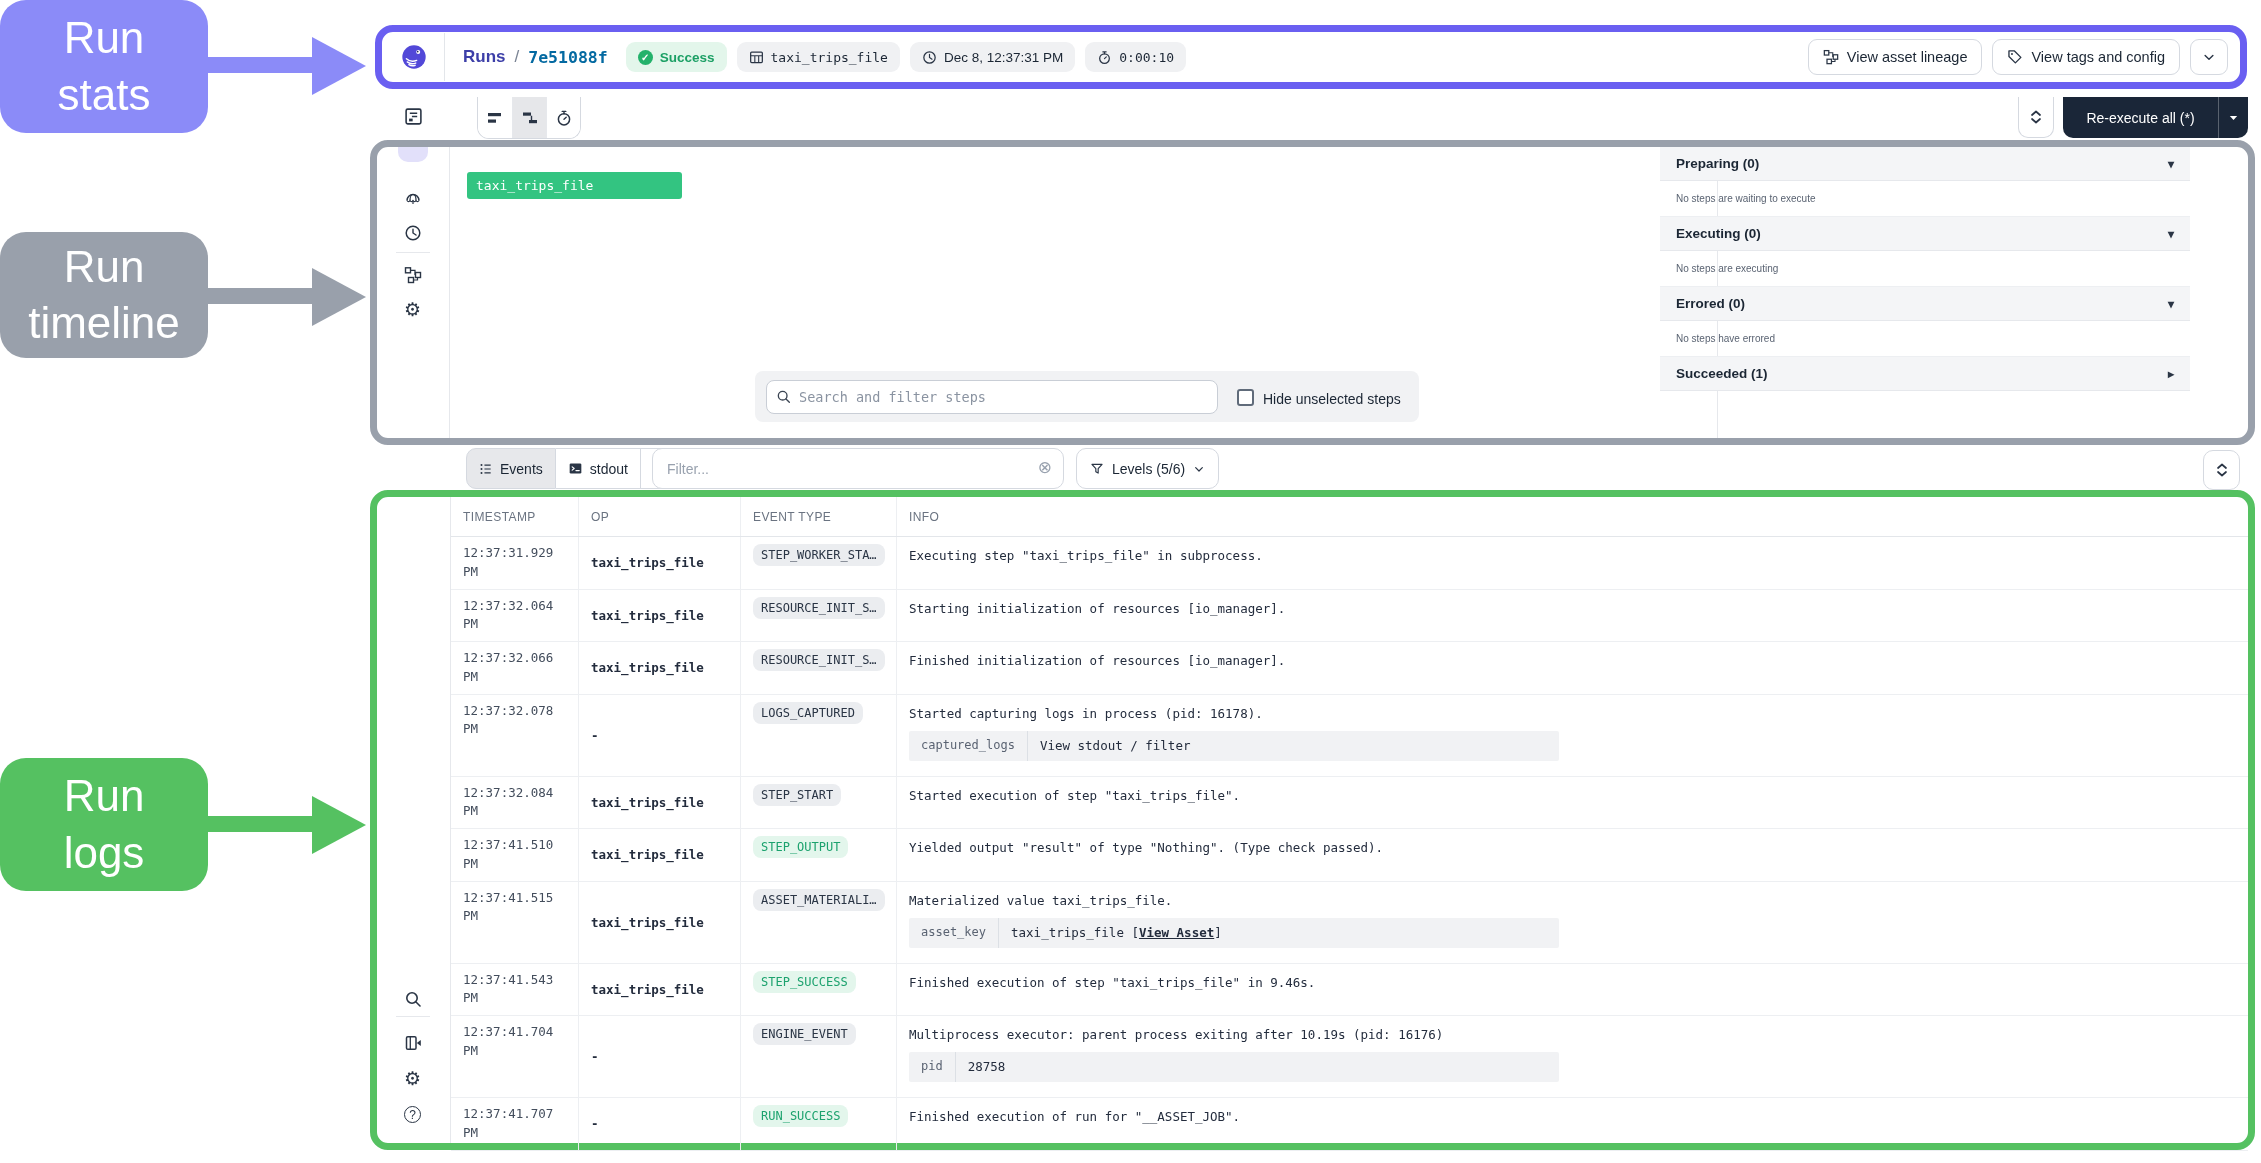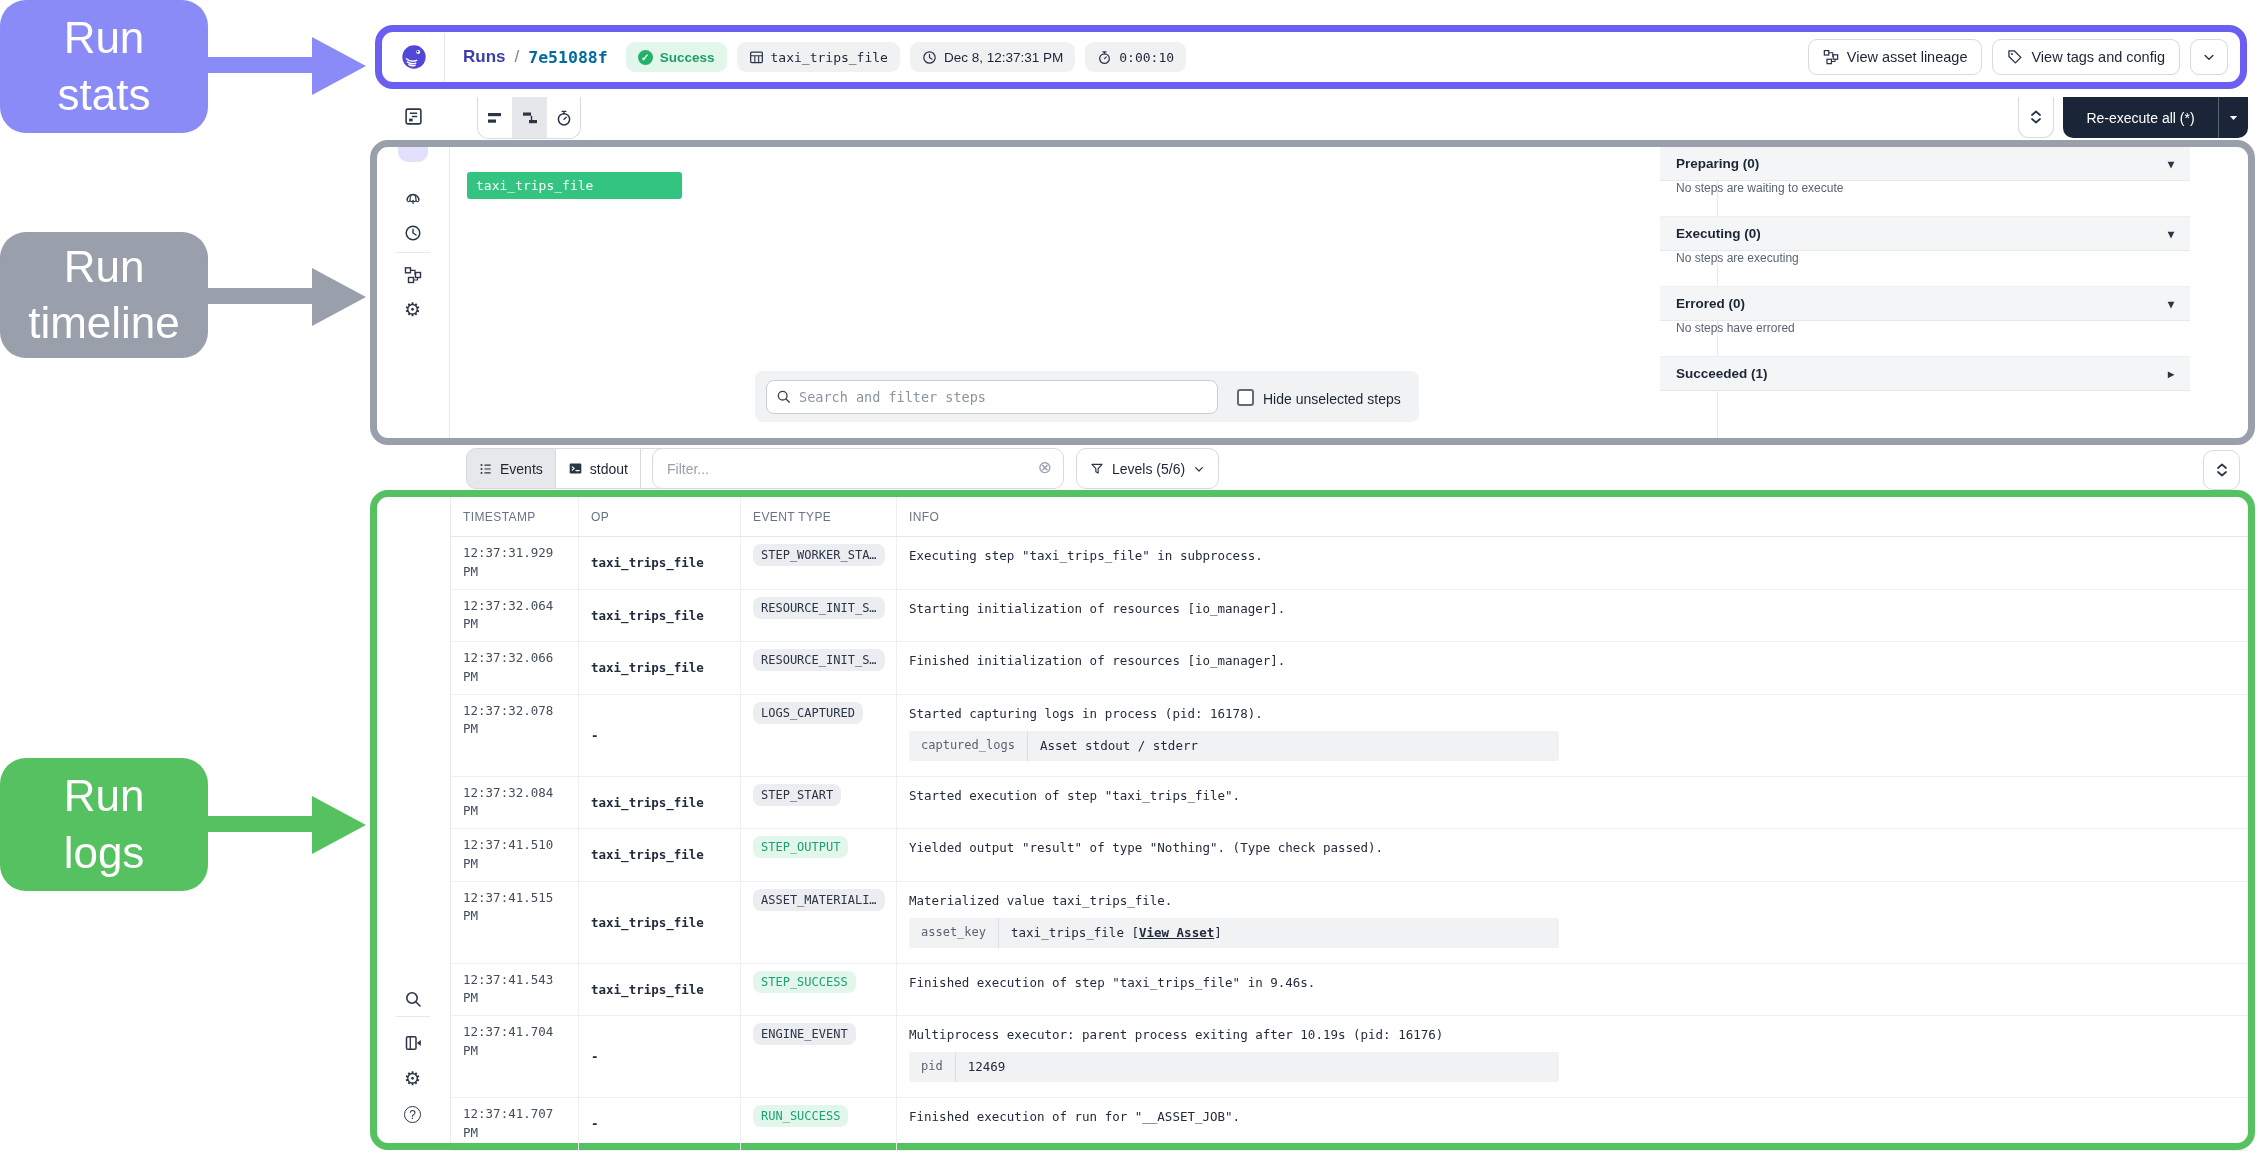--- a/index.html
+++ b/index.html
@@ -63,21 +63,21 @@
   .tl-footer{position:absolute;left:755px;top:371px;width:664px;height:51px;background:#F1F2F4;border-radius:8px;}
   .searchwrap{position:absolute;left:766px;top:380px;width:452px;height:34px;}
   .searchwrap input{width:100%;height:100%;border:1px solid #C9CED6;border-radius:8px;padding:0 10px 0 32px;font-family:"DejaVu Sans Mono",monospace;font-size:13.5px;color:var(--ink2);outline:none;background:#fff;}
   .searchwrap input::placeholder{color:#8A93A1;}
   .mag{position:absolute;left:10px;top:9px;}
   .cbx{position:absolute;left:1237px;top:389px;width:17px;height:17px;border:2px solid #606B7A;border-radius:3px;background:#fff;cursor:pointer;}
   .cbx-lbl{position:absolute;left:1263px;top:391px;font-size:14px;color:var(--ink);}
   .panel{position:absolute;left:1660px;top:147px;width:530px;}
   .ph{height:34px;background:#F4F5F7;border-bottom:1px solid var(--line);display:flex;align-items:center;padding:0 16px;font-weight:bold;font-size:13.5px;color:var(--ink);cursor:pointer;}
   .ph .car{margin-left:auto;font-size:12px;color:#2A3545;}
-  .pd{height:36px;border-bottom:1px solid var(--line2);display:flex;align-items:flex-start;padding:0 16px;font-size:12px;color:var(--mut);}
+  .pd{height:36px;border-bottom:1px solid var(--line2);display:flex;align-items:center;padding:0 16px;font-size:10px;color:var(--mut);}
   
   .tabs{position:absolute;left:466px;top:448px;height:41px;display:flex;border-radius:10px;}
   .tab{display:flex;align-items:center;gap:7px;padding:16px 12px;border:1px solid var(--bord);background:#fff;font-size:14px;color:var(--ink);cursor:pointer;}
   .tab:first-child{border-radius:10px 0 0 10px;}
   .tab:last-child{border-radius:0 10px 10px 0;}
   .tab + .tab{border-left:none;}
   .tab.active{background:#E7E8EB;}
   .filterwrap{position:absolute;left:652px;top:448px;width:412px;height:41px;}
   .filterwrap input{width:100%;height:100%;border:1px solid var(--bord);border-radius:10px;padding:0 36px 0 14px;font-size:14px;color:var(--ink2);outline:none;}
   .filterwrap input::placeholder{color:#98A1AE;}
@@ -407,21 +407,21 @@
       <div class="c t-time">12:37:32.078 PM</div>
       <div class="c t-op">
           <span>-</span>
         </div>
       <div class="c"><span class="badge">LOGS_CAPTURED</span></div>
       <div class="c t-info">
         <span>Started capturing logs in process (pid: 16178).</span>
         <div class="meta">
           <div class="mrow">
             <span class="mkey">captured_logs</span>
-            <span class="mval">Asset stdout / stderr</span>
+            <span class="mval">View stdout / filter</span>
           </div>
         </div>
       </div>
     </div>
 
     <div class="lrow">
       <div class="c t-time">12:37:32.084 PM</div>
       <div class="c t-op">
           <span>taxi_trips_file</span>
         </div>
@@ -472,21 +472,21 @@
       <div class="c t-time">12:37:41.704 PM</div>
       <div class="c t-op">
           <span>-</span>
         </div>
       <div class="c"><span class="badge">ENGINE_EVENT</span></div>
       <div class="c t-info">
         <span>Multiprocess executor: parent process exiting after 10.19s (pid: 16176)</span>
         <div class="meta">
           <div class="mrow">
             <span class="mkey">pid</span>
-            <span class="mval">12469</span>
+            <span class="mval">28758</span>
           </div>
         </div>
       </div>
     </div>
 
     <div class="lrow" style="min-height:38px">
       <div class="c t-time">12:37:41.707 PM</div>
       <div class="c t-op">
           <span>-</span>
         </div>

